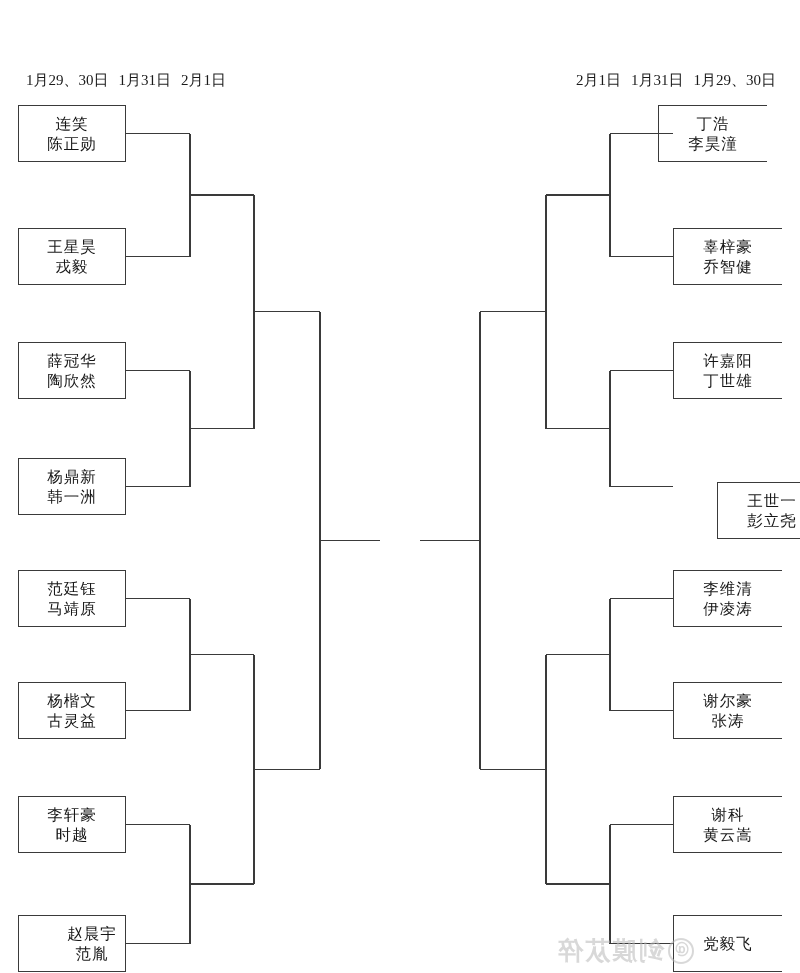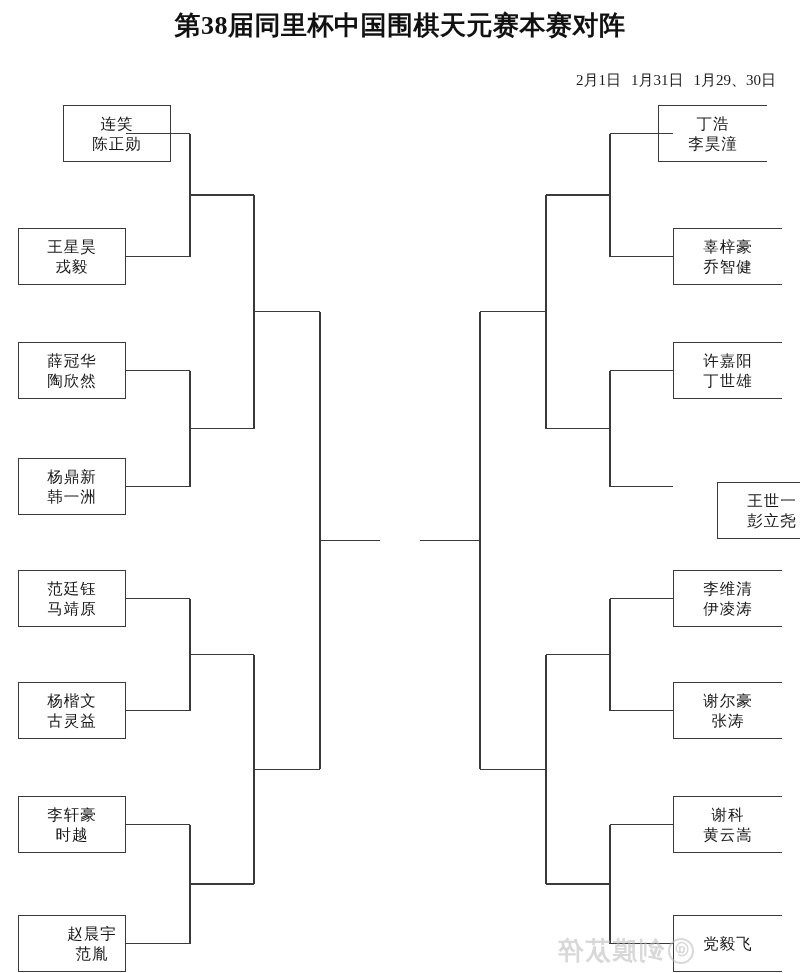--- a/index.html
+++ b/index.html
@@ -77,29 +77,31 @@
     border:2px solid #b9b9b9;border-radius:50%;
     width:22px;height:22px;line-height:19px;
     text-align:center;font-size:15px;margin:0 4px;
   }
 </style>
 </head>
 <body>
 
 <div id="stage">
 
-  <div class="title">第38届同里杯中国围棋天元赛本赛对阵</div>
-
+
+  <div class="dates dates-left">
+    <span class="dsp1">1月29、30日</span><span class="dsp2">1月31日</span><span>2月1日</span>
+  </div>
 
   <div class="dates dates-right">
     <span class="dsp1">2月1日</span><span class="dsp2">1月31日</span><span>1月29、30日</span>
   </div>
 
   <div id="boxes">
-      <div class="pbox left" style="left: 18px; top: 105px; margin-left: 45px;">
+      <div class="pbox left" style="left: 18px; top: 105px;">
         <span class="nm">连笑</span>
         <span class="nm">陈正勋</span>
       </div>
       <div class="pbox left" style="left: 18px; top: 228px;">
         <span class="nm">王星昊</span>
         <span class="nm">戎毅</span>
       </div>
       <div class="pbox left" style="left: 18px; top: 342px;">
         <span class="nm">薛冠华</span>
         <span class="nm">陶欣然</span>

